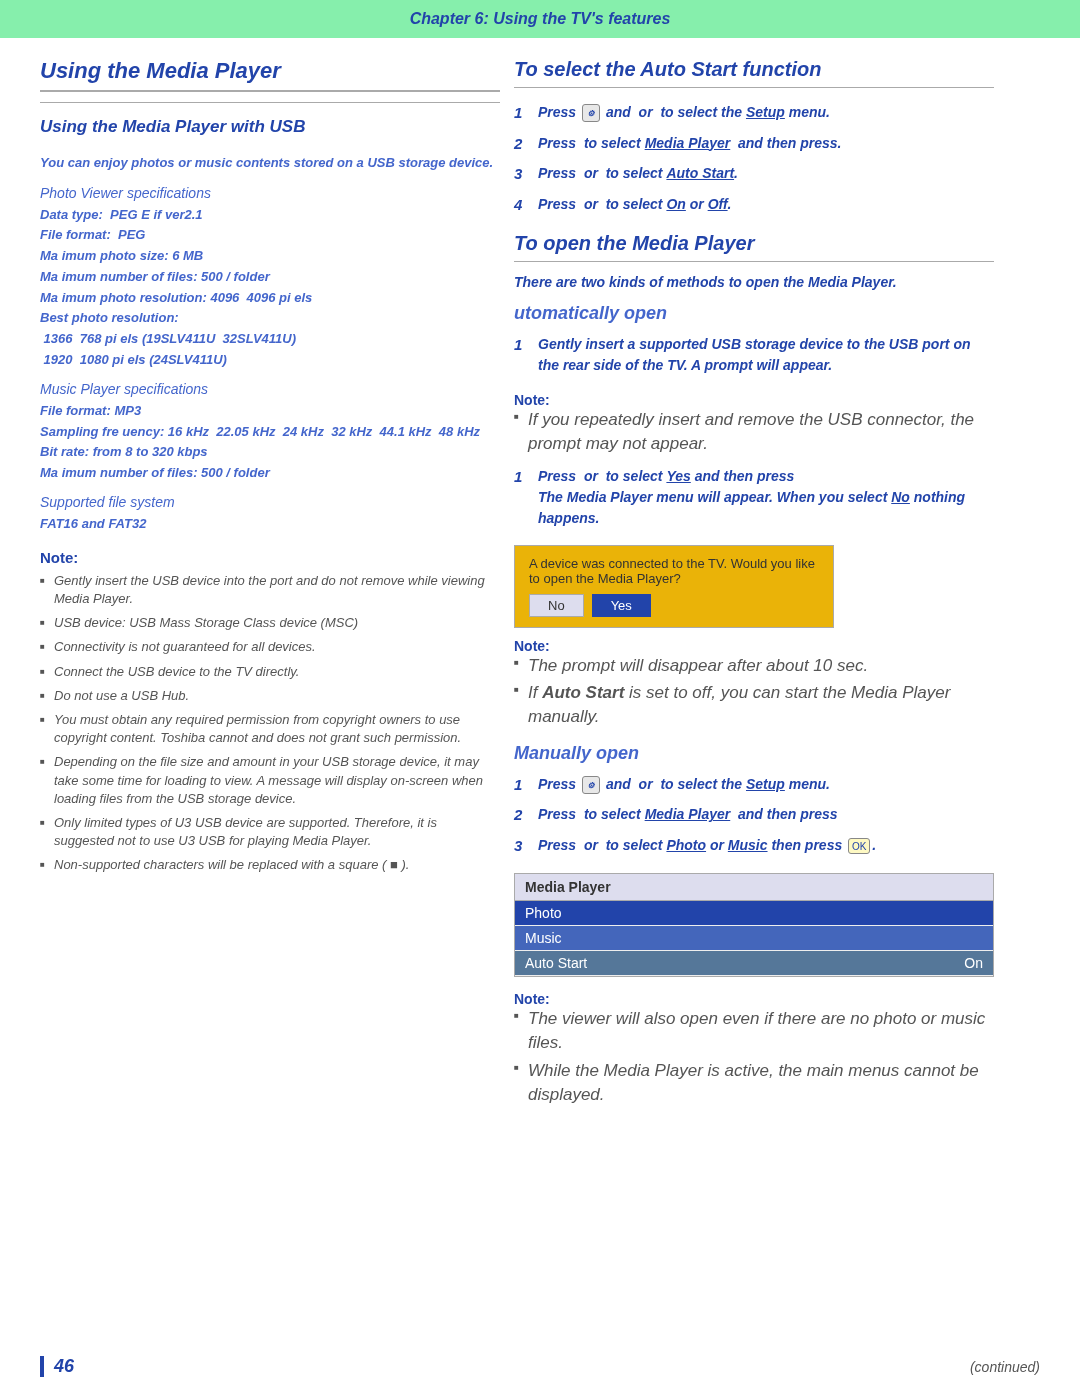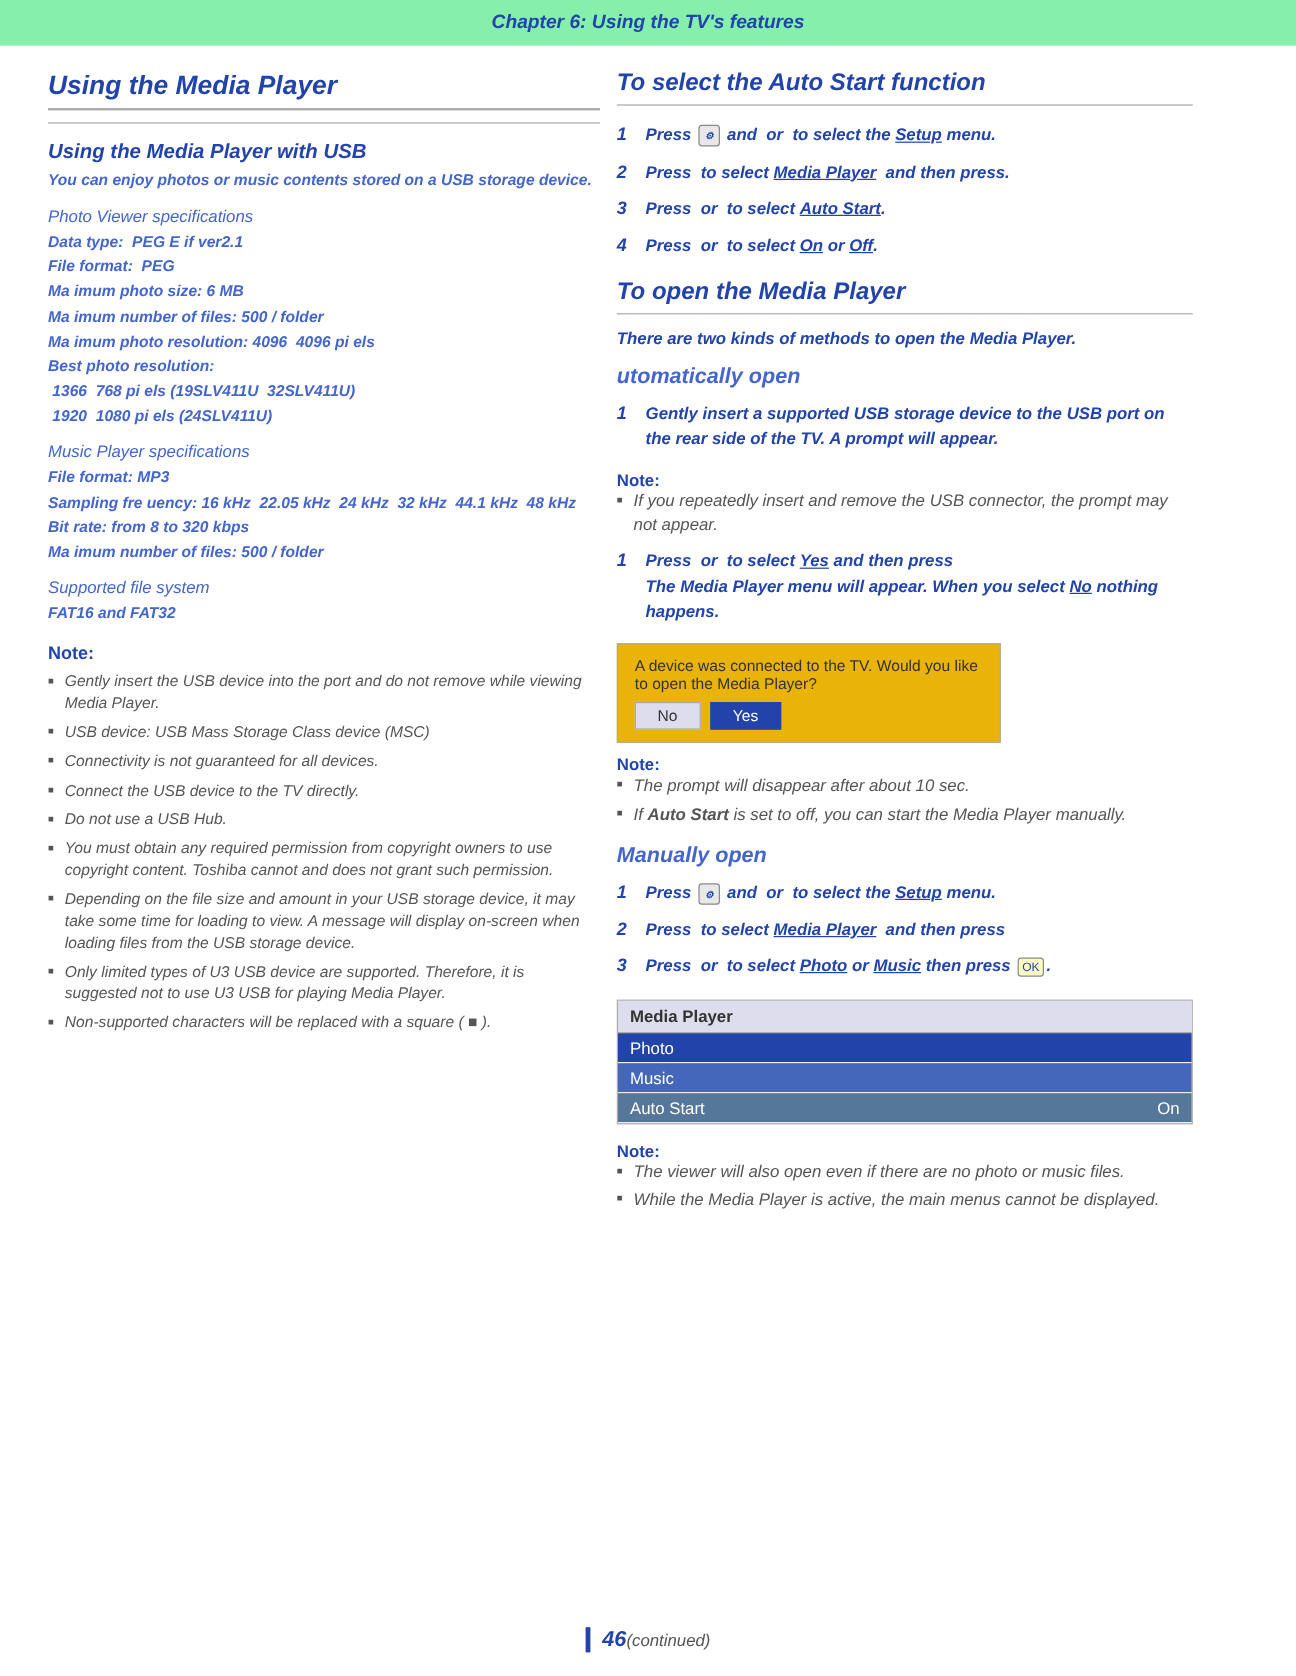--- a/index.html
+++ b/index.html
@@ -55,21 +55,21 @@
       padding-bottom: 6px;
       margin-bottom: 10px;
       font-style: italic;
     }
 
     .subsection-title {
       font-size: 17px;
       font-weight: bold;
       color: #2244aa;
       font-style: italic;
-      margin-bottom: 3px;
+      margin-bottom: 16px;
     }
 
     .intro-text {
       color: #4466cc;
       font-style: italic;
       font-weight: bold;
       font-size: 13px;
       margin-bottom: 12px;
       line-height: 1.5;
     }
@@ -195,21 +195,21 @@
 
     .note-box {
       margin: 10px 0;
     }
     .note-box .note-title {
       color: #2244aa;
       font-weight: bold;
       font-size: 14px;
     }
     .note-box .note-item {
-      font-size: 14px;
+      font-size: 17px;
       color: #555;
       font-style: italic;
       padding-left: 14px;
       position: relative;
       line-height: 1.4;
       margin-bottom: 4px;
     }
     .note-box .note-item::before {
       content: "■";
       position: absolute;
@@ -292,21 +292,21 @@
       justify-content: space-between;
     }
 
     
     .page-footer {
       position: absolute;
       bottom: 20px;
       left: 40px;
       right: 40px;
       display: flex;
-      justify-content: center;
+      justify-content: space-between;
       align-items: center;
     }
     .page-number {
       color: #2244aa;
       font-style: italic;
       font-weight: bold;
       font-size: 18px;
     }
     .continued-text {
       color: #555;

